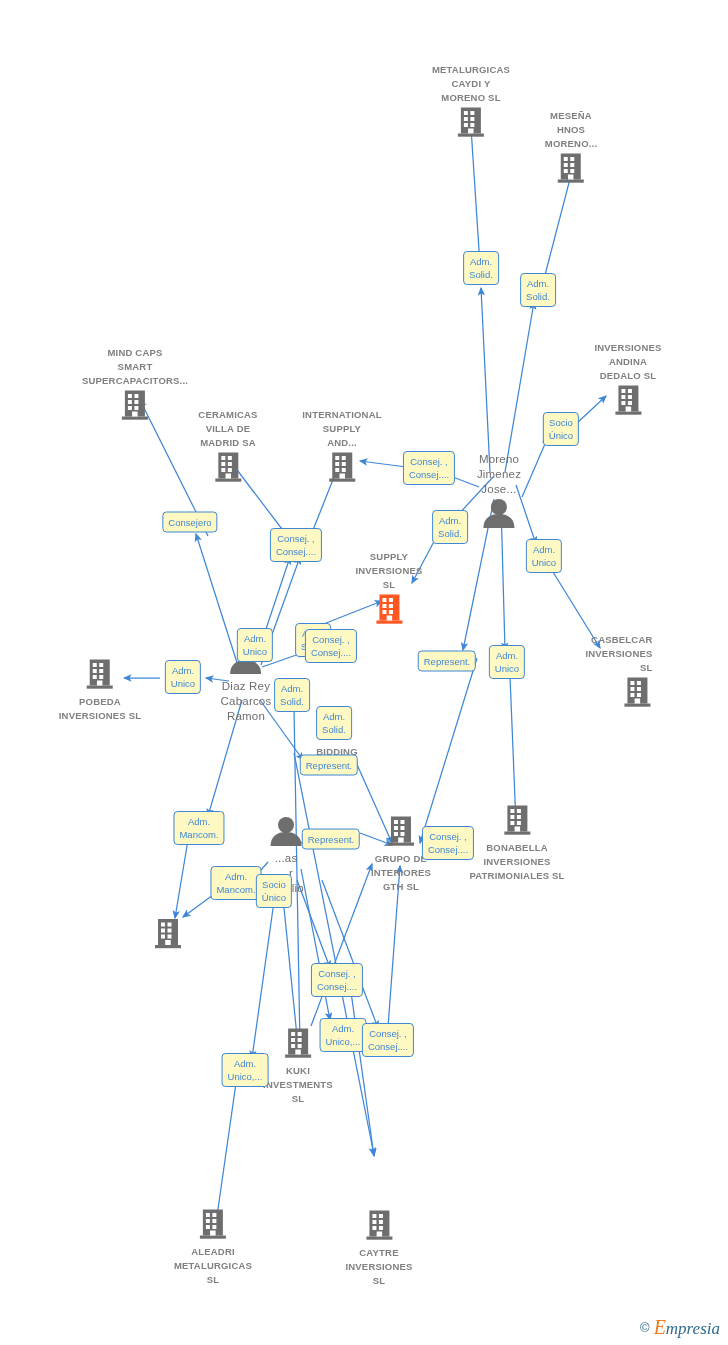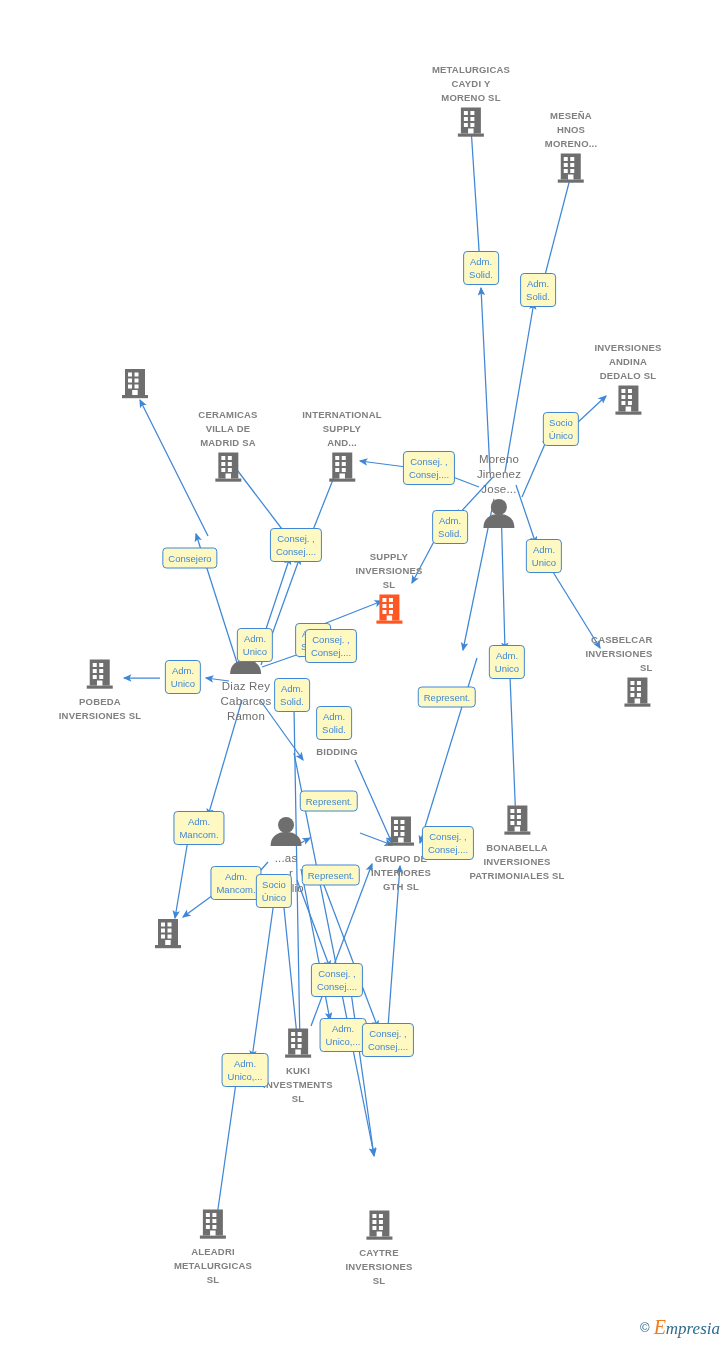--- a/index.html
+++ b/index.html
@@ -24,21 +24,21 @@
   .node .cap.below{margin-top:1px;}
 
   
   .elabel{
     position:absolute;transform:translate(-50%,-50%);
     background:#fef9c3;border:1.1px solid #3f87d6;border-radius:4px;
     color:#3f87d6;font-size:9.5px;line-height:13px;
     padding:3px 5px;white-space:pre-line;text-align:center;
     box-sizing:border-box;
   }
-  .elabel.one{line-height:13px;margin-top:36px;}
+  .elabel.one{line-height:13px;}
 
   
   .watermark{
     position:absolute;right:8px;bottom:6px;
     display:flex;align-items:center;gap:4px;
     font-size:17px;font-style:italic;color:#2e6b8c;
     font-family:"Liberation Serif", serif;
   }
   .watermark .c{
     font-size:13px;font-style:normal;color:#2e6b8c;
@@ -139,20 +139,23 @@
             <rect x="8" y="5.5" width="4" height="4" fill="#fff"></rect>
             <rect x="14.5" y="5.5" width="4" height="4" fill="#fff"></rect>
             <rect x="8" y="11.5" width="4" height="4" fill="#fff"></rect>
             <rect x="14.5" y="11.5" width="4" height="4" fill="#fff"></rect>
             <rect x="8" y="17.5" width="4" height="4" fill="#fff"></rect>
             <rect x="14.5" y="17.5" width="4" height="4" fill="#fff"></rect>
             <rect x="12.2" y="23" width="5.5" height="5" fill="#fff"></rect>
           </svg></span>
       </div>
       <div class="node company" style="left: 135px; top: 385px;">
+        <span class="cap above">MIND CAPS
+SMART
+SUPERCAPACITORS...</span>
         <span class="ico"><svg width="30" height="32" viewBox="0 0 30 32" xmlns="http://www.w3.org/2000/svg">
             <rect x="5" y="2" width="20" height="26" fill="#6e6e6e"></rect>
             <rect x="2" y="28" width="26" height="3.2" fill="#6e6e6e"></rect>
             <rect x="8" y="5.5" width="4" height="4" fill="#fff"></rect>
             <rect x="14.5" y="5.5" width="4" height="4" fill="#fff"></rect>
             <rect x="8" y="11.5" width="4" height="4" fill="#fff"></rect>
             <rect x="14.5" y="11.5" width="4" height="4" fill="#fff"></rect>
             <rect x="8" y="17.5" width="4" height="4" fill="#fff"></rect>
             <rect x="14.5" y="17.5" width="4" height="4" fill="#fff"></rect>
             <rect x="12.2" y="23" width="5.5" height="5" fill="#fff"></rect>

